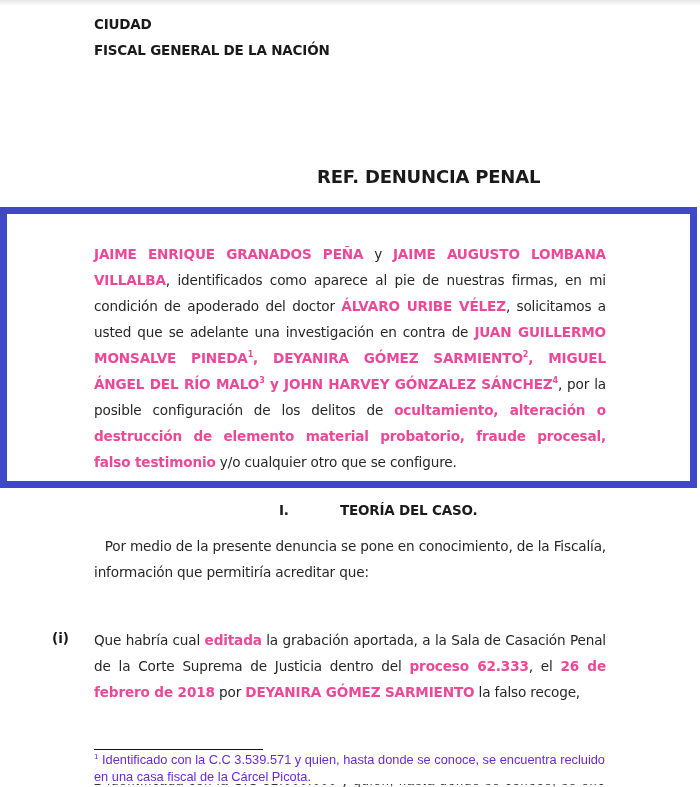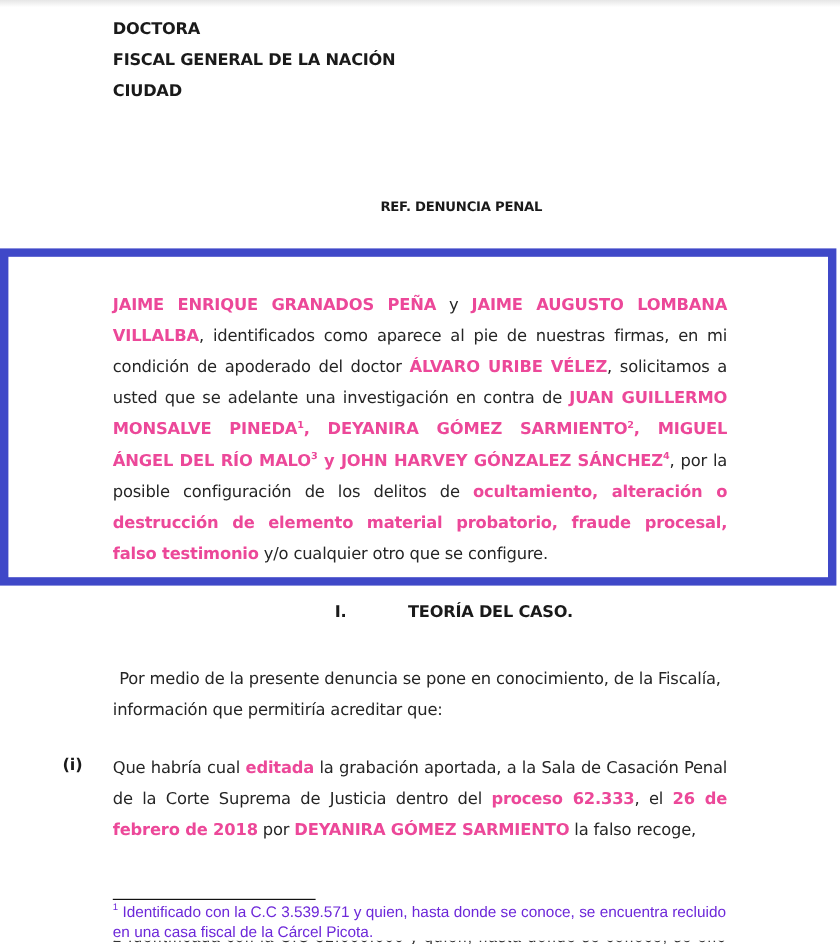--- a/index.html
+++ b/index.html
@@ -14,21 +14,21 @@
       background: linear-gradient(#e6e6e6, #ffffff);
     }
     .addressee {
       position: absolute; left: 94px; top: 11px;
       font-weight: bold; font-size: 13.5px; line-height: 26px;
       letter-spacing: -0.2px;
     }
     .addressee div { white-space: nowrap; }
     .ref {
       position: absolute; left: 317px; top: 166px;
-      font-weight: bold; font-size: 11px; letter-spacing: -0.2px;
+      font-weight: bold; font-size: 18px; letter-spacing: -0.2px;
       white-space: nowrap;
     }
     .highlight-box {
       position: absolute; left: 0px; top: 207px; width: 683px; height: 267px;
       border: 7px solid #3f48c8;
     }
     .para {
       position: absolute; left: 94px; width: 512px;
       font-size: 13.6px; line-height: 26px;
       text-align: justify; text-align-last: left;
@@ -37,21 +37,21 @@
     }
     .para b { font-weight: bold; color: #ec4899; }
     .para sup { font-size: 8px; vertical-align: super; line-height: 0; }
     .p1 { top: 241px; }
     .section-heading {
       position: absolute; top: 502px; left: 0; width: 700px;
       font-weight: bold; font-size: 13.5px; letter-spacing: -0.2px;
     }
     .section-heading .num { position: absolute; left: 279px; }
     .section-heading .title { position: absolute; left: 340px; white-space: nowrap; }
-    .p2 { top: 553px; text-align: center; }
+    .p2 { top: 533px; text-align: right; }
     .item-marker {
       position: absolute; left: 52px; top: 630px;
       font-weight: bold; font-size: 13.5px;
     }
     .p3 { top: 627px; }
     .fn-rule {
       position: absolute; left: 94px; top: 749px; width: 169px; height: 1px;
       background: #111;
     }
     .footnote {
@@ -69,23 +69,22 @@
       font-family: "Liberation Sans", sans-serif; font-size: 12.8px; color: #333;
       white-space: nowrap; letter-spacing: 1px;
     }
   </style>
 </head>
 <body>
 
 <div class="topshade"></div>
 
 <div class="addressee">
-  <div>DOCTORA</div>
+  <div>CIUDAD</div>
   <div>FISCAL GENERAL DE LA NACIÓN</div>
-  <div>CIUDAD</div>
 </div>
 
 <div class="ref">REF. DENUNCIA PENAL</div>
 
 <div class="highlight-box"></div>
 
 <div class="para p1"><b>JAIME ENRIQUE GRANADOS PEÑA</b><span> y </span><b>JAIME AUGUSTO LOMBANA VILLALBA</b><span>, identificados como aparece al pie de nuestras firmas, en mi condición de apoderado del doctor </span><b>ÁLVARO URIBE VÉLEZ</b><span>, solicitamos a usted que se adelante una investigación en contra de </span><b><span>JUAN GUILLERMO MONSALVE PINEDA</span><sup>1</sup><span>, </span><span>DEYANIRA GÓMEZ SARMIENTO</span><sup>2</sup><span>, </span><span>MIGUEL ÁNGEL DEL RÍO MALO</span><sup>3</sup><span> y </span><span>JOHN HARVEY GÓNZALEZ SÁNCHEZ</span><sup>4</sup></b><span>, por la posible configuración de los delitos de </span><b>ocultamiento, alteración o destrucción de elemento material probatorio, fraude procesal, falso testimonio</b><span> y/o cualquier otro que se configure.</span></div>
 
 <div class="section-heading">
   <span class="num">I.</span>

